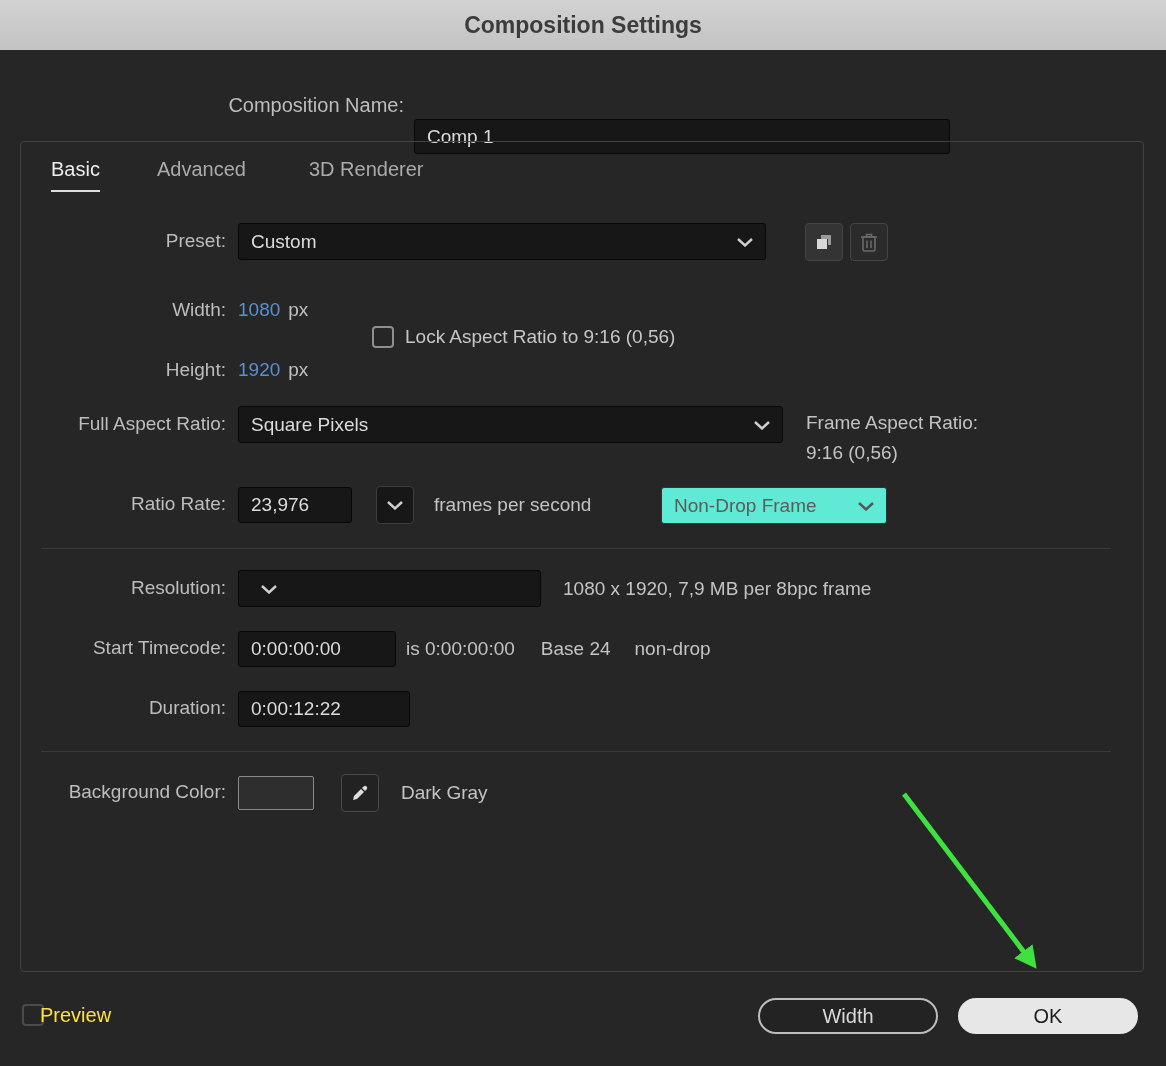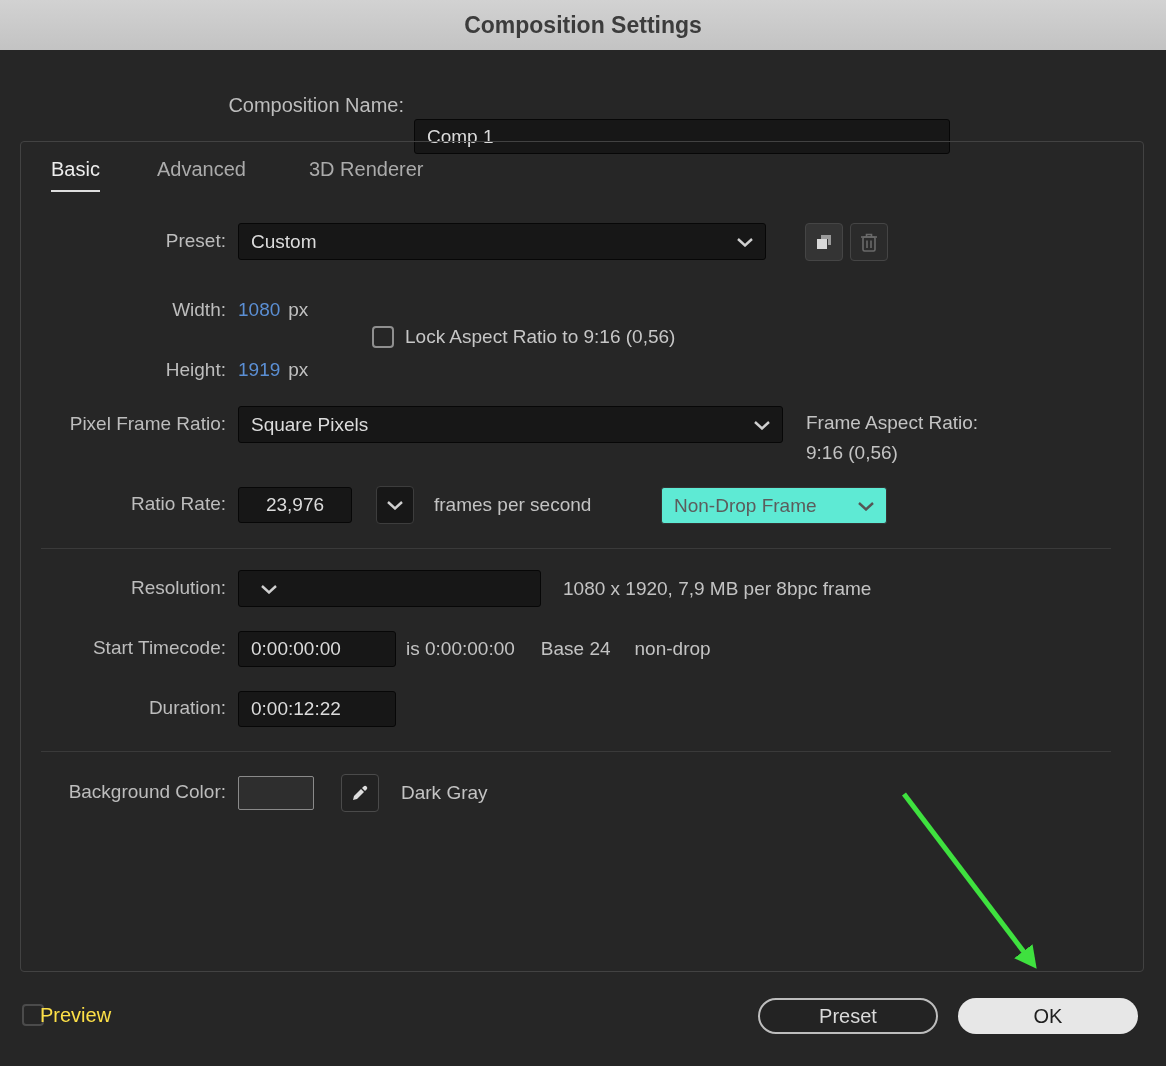--- a/index.html
+++ b/index.html
@@ -86,38 +86,38 @@
   #height-value { position:absolute; left:217px; top:210px; font-size:19px; line-height:36px; }
   .unit { color:#c0c0c0; margin-left:8px; }
 
   
   #par-label { top:264px; }
   #par-select { left:217px; top:264px; width:545px; }
   #far-block { position:absolute; left:785px; top:266px; font-size:19px; color:#c3c3c3; line-height:30px; }
 
   
   #fr-label { top:344px; }
-  #fr-input { position:absolute; left:217px; top:345px; width:114px; height:36px;text-align:center; }
+  #fr-input { position:absolute; left:217px; top:345px; width:114px; height:36px; }
   #fr-chev-btn { left:355px; top:344px; background:#171717; border:1px solid #3d3d3d; }
   #fr-suffix { position:absolute; left:413px; top:344px; line-height:38px; }
   #dropframe-select { left:640px; top:345px; width:226px; }
 
   #divider-1 { top:406px; }
 
   
   #res-label { top:428px; }
   #res-select { left:217px; top:428px; width:303px; }
   #res-info { position:absolute; left:542px; top:428px; line-height:38px; }
 
   
   #stc-label { top:488px; }
   #stc-input { position:absolute; left:217px; top:489px; width:158px; height:36px; }
   #stc-info { position:absolute; left:385px; top:488px; line-height:38px; }
   #dur-label { top:548px; }
-  #dur-input { position:absolute; left:217px; top:549px; width:158px; height:36px; }
+  #dur-input { position:absolute; left:217px; top:549px; width:172px; height:36px; }
   #dur-info { position:absolute; left:385px; top:548px; line-height:38px; }
   .base-gap { margin-left:26px; } .drop-gap { margin-left:24px; }
 
   #divider-2 { top:609px; }
 
   
   #bg-label { top:632px; }
   #bg-swatch { position:absolute; left:217px; top:634px; width:76px; height:34px;
                border:1px solid #8a8a8a; border-radius:2px; background:#2e2e2e; }
   #eyedropper-btn { left:320px; top:632px; background:#222; border:1px solid #4a4a4a; }
@@ -183,24 +183,24 @@
   <div class="flabel" id="width-label">Width:</div>
   <div id="width-value">
     <span class="blue" style="color: rgb(91, 143, 212);">1080</span><span class="unit">px</span>
   </div>
 
   <div class="checkbox" id="lock-checkbox"></div>
   <div id="lock-label">Lock Aspect Ratio to 9:16 (0,56)</div>
 
   <div class="flabel" id="height-label">Height:</div>
   <div id="height-value">
-    <span class="blue" style="color: rgb(91, 143, 212);">1919</span><span class="unit">px</span>
-  </div>
-
-  <div class="flabel" id="par-label">Pixel Frame Ratio:</div>
+    <span class="blue" style="color: rgb(91, 143, 212);">1920</span><span class="unit">px</span>
+  </div>
+
+  <div class="flabel" id="par-label">Full Aspect Ratio:</div>
   <div class="select" id="par-select">
     <span class="sel-val">Square Pixels</span>
     <svg class="chev" viewBox="0 0 16 10">
         <polyline points="1,2 8,8.5 15,2"></polyline>
       </svg>
   </div>
   <div id="far-block">
     <div>Frame Aspect Ratio:</div>
     <div>9:16 (0,56)</div>
   </div>
@@ -249,21 +249,21 @@
       <path d="M12 5 l1.6 -1.6 a1.9 1.9 0 0 1 3 3 L15 8 Z" fill="#dedede"></path>
     </svg>
   </div>
   <div class="info" id="bg-name">Dark Gray</div>
 
 </div>
 
 <div class="checkbox dim" id="preview-checkbox"></div>
 <div id="preview-label">Preview</div>
 
-<div class="pill" id="cancel-btn">Preset</div>
+<div class="pill" id="cancel-btn">Width</div>
 <div class="pill" id="ok-btn">OK</div>
 
 <svg id="annotation-arrow" width="190" height="210" viewBox="0 0 190 210" style="color: rgb(63, 225, 63);">
   <defs>
     <marker id="ah" markerWidth="4.6" markerHeight="4.6" refX="1.2" refY="2.3" orient="auto">
       <path d="M0,0 L4.4,2.3 L0,4.6 Z" fill="currentColor"></path>
     </marker>
   </defs>
   <line x1="24" y1="16" x2="147" y2="178" stroke="currentColor" stroke-width="5" marker-end="url(#ah)"></line>
 </svg>

